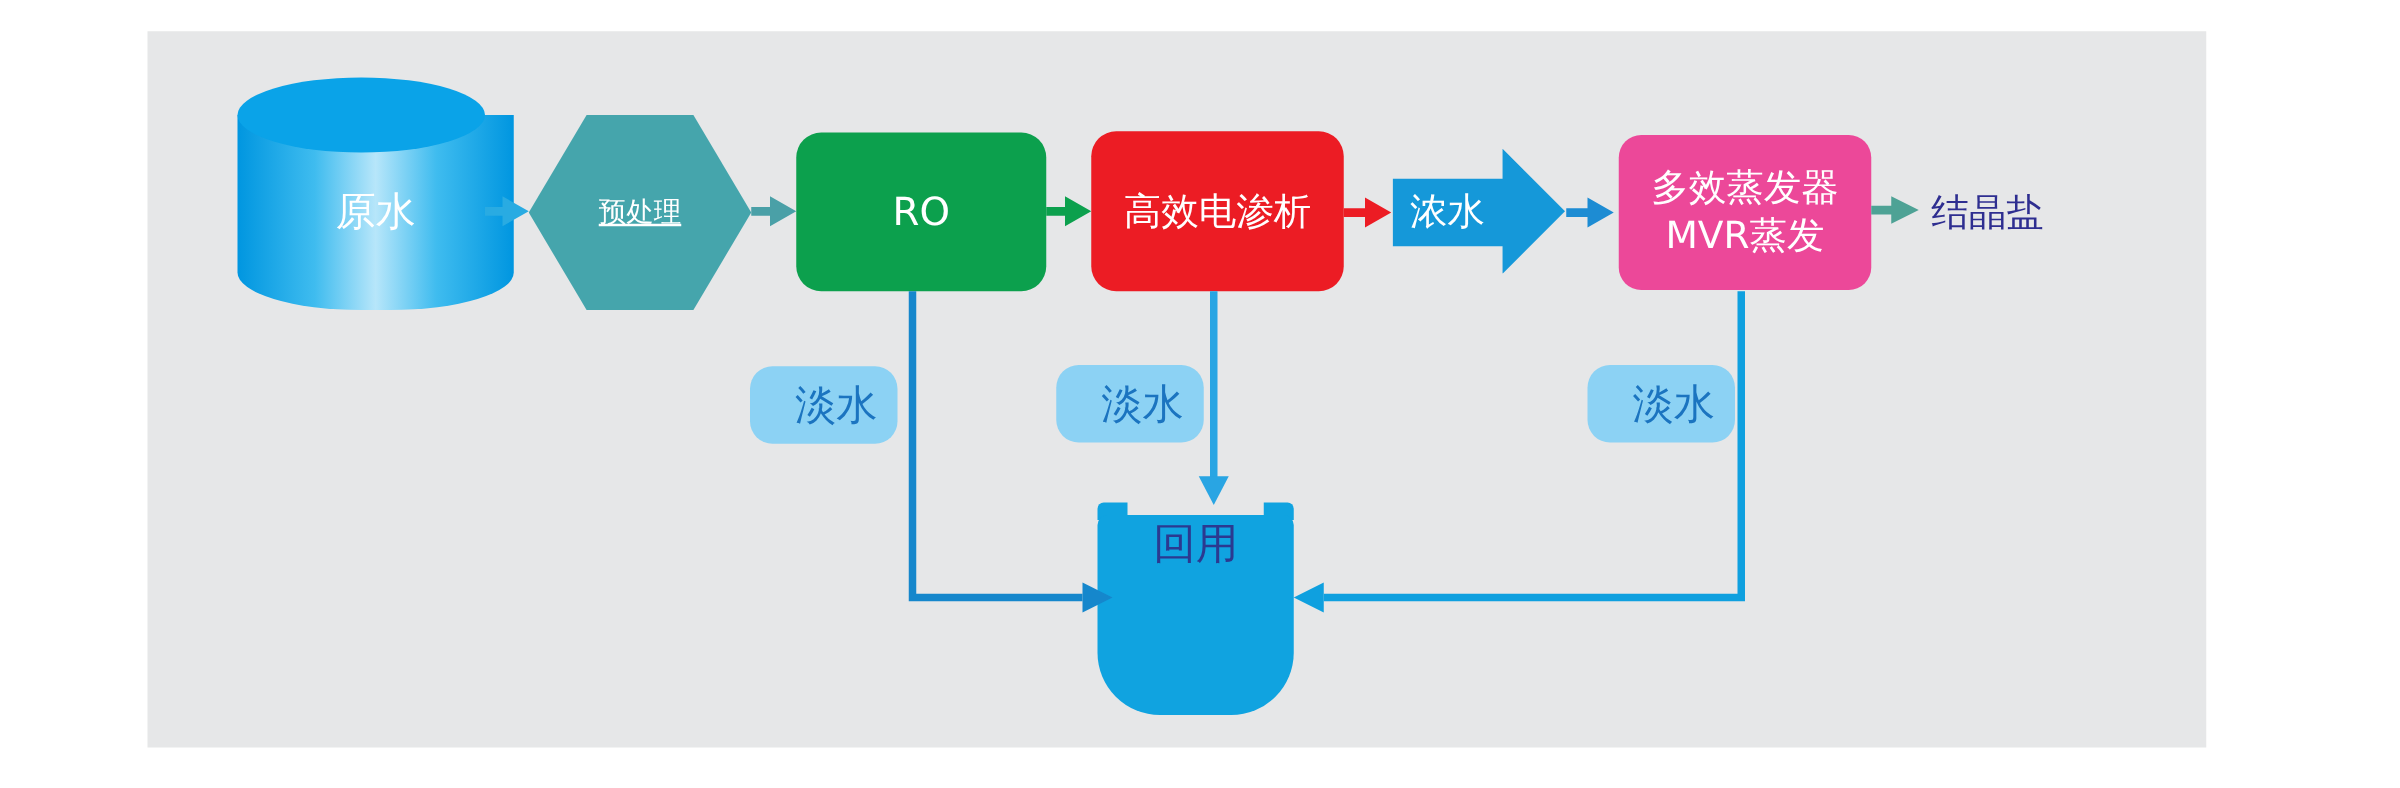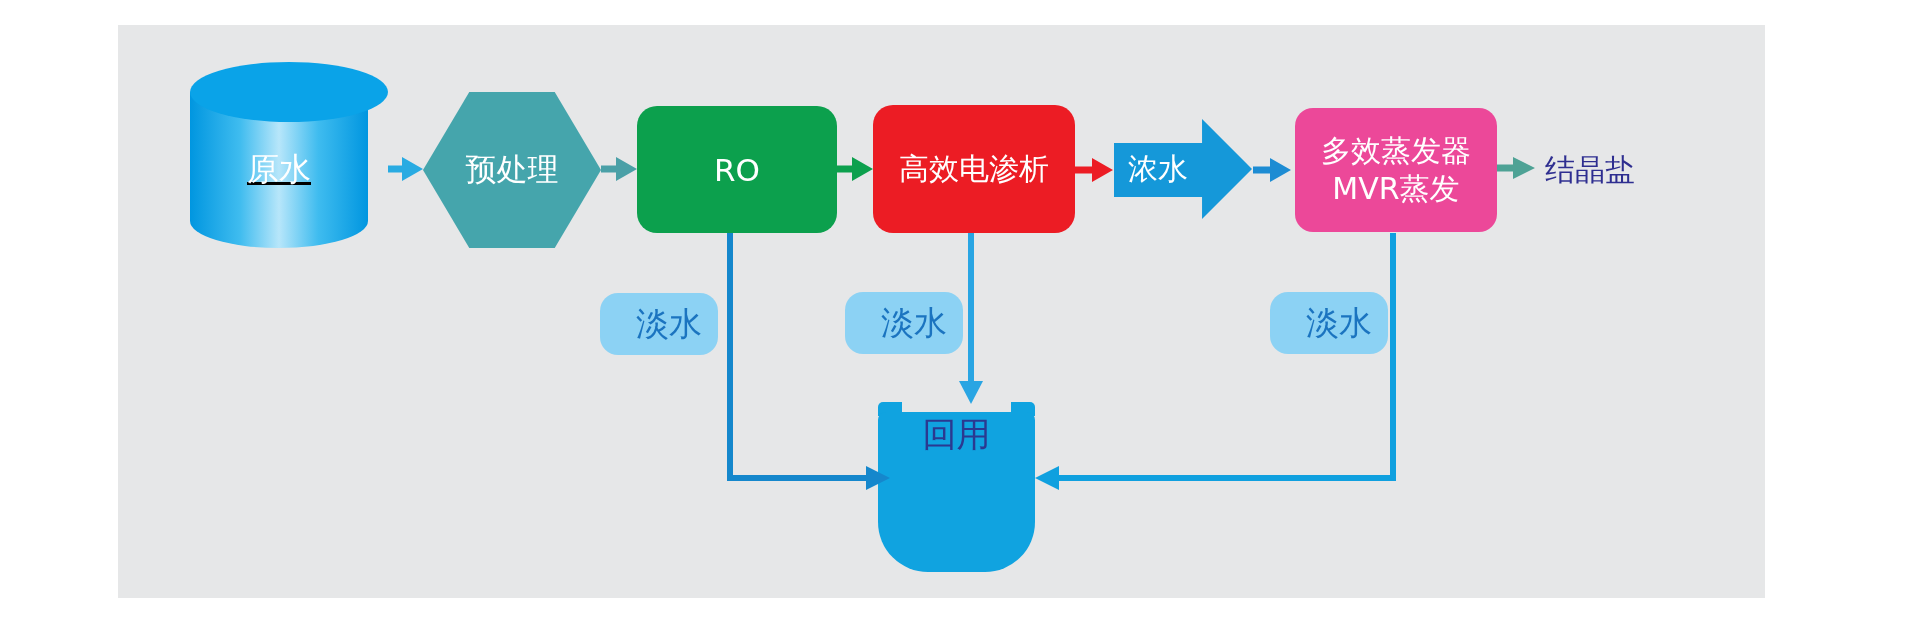--- a/index.html
+++ b/index.html
@@ -6,32 +6,32 @@
   html,body { background:#fff; }
   body { font-family:"DejaVu Sans", sans-serif; }
   .canvas { position:relative; width:1920px; height:630px; background:#ffffff; overflow:hidden; }
   .panel  { position:absolute; left:118px; top:25px; width:1647px; height:573px; background:#E6E7E8; }
 
   .node { position:absolute; display:flex; align-items:center; justify-content:center;
           color:#fff; text-align:center; }
 
   
   .cylinder { position:absolute; left:190px; top:62px; width:198px; height:186px; }
-  .cyl-body { position:absolute; left:0; top:30px; width:178px; height:156px;
+  .cyl-body { position:absolute; left:0; top:30px; width:221px; height:156px;
               background:linear-gradient(90deg,#0096E0 0%,#3FBCEF 28%,#B7E6FA 50%,#3FBCEF 72%,#0096E0 100%);
               border-radius:0 0 99px 99px / 0 0 30px 30px;
-              display:flex; align-items:center; justify-content:center;text-decoration:underline; }
+              display:flex; align-items:center; justify-content:center; }
   .cyl-top  { position:absolute; left:0; top:0; width:198px; height:60px;
               background:#0AA3E8; border-radius:50%; }
   .cyl-body span { color:#fff; font-size:32px; }
 
   
   .hexagon { left:423px; top:92px; width:178px; height:156px; background:#45A5AC;
              clip-path:polygon(0% 50%, 26% 0%, 74% 0%, 100% 50%, 74% 100%, 26% 100%);
-             font-size:31px; }
+             font-size:22px;text-decoration:underline; }
 
   .box { border-radius:20px; font-size:30px; }
   .box-ro   { left:637px; top:106px; width:200px; height:127px; background:#0CA04D; font-size:31px; }
   .box-red  { left:873px; top:105px; width:202px; height:128px; background:#EC1C24; }
   .box-mvr  { left:1295px; top:108px; width:202px; height:124px; background:#ec4899;
               border-radius:18px; line-height:38px; flex-direction:column; }
 
   
   .block-arrow { left:1114px; top:119px; width:138px; height:100px; background:#1598D9;
                  clip-path:polygon(0% 24%, 63.8% 24%, 63.8% 0%, 100% 50%, 63.8% 100%, 63.8% 78%, 0% 78%); }

